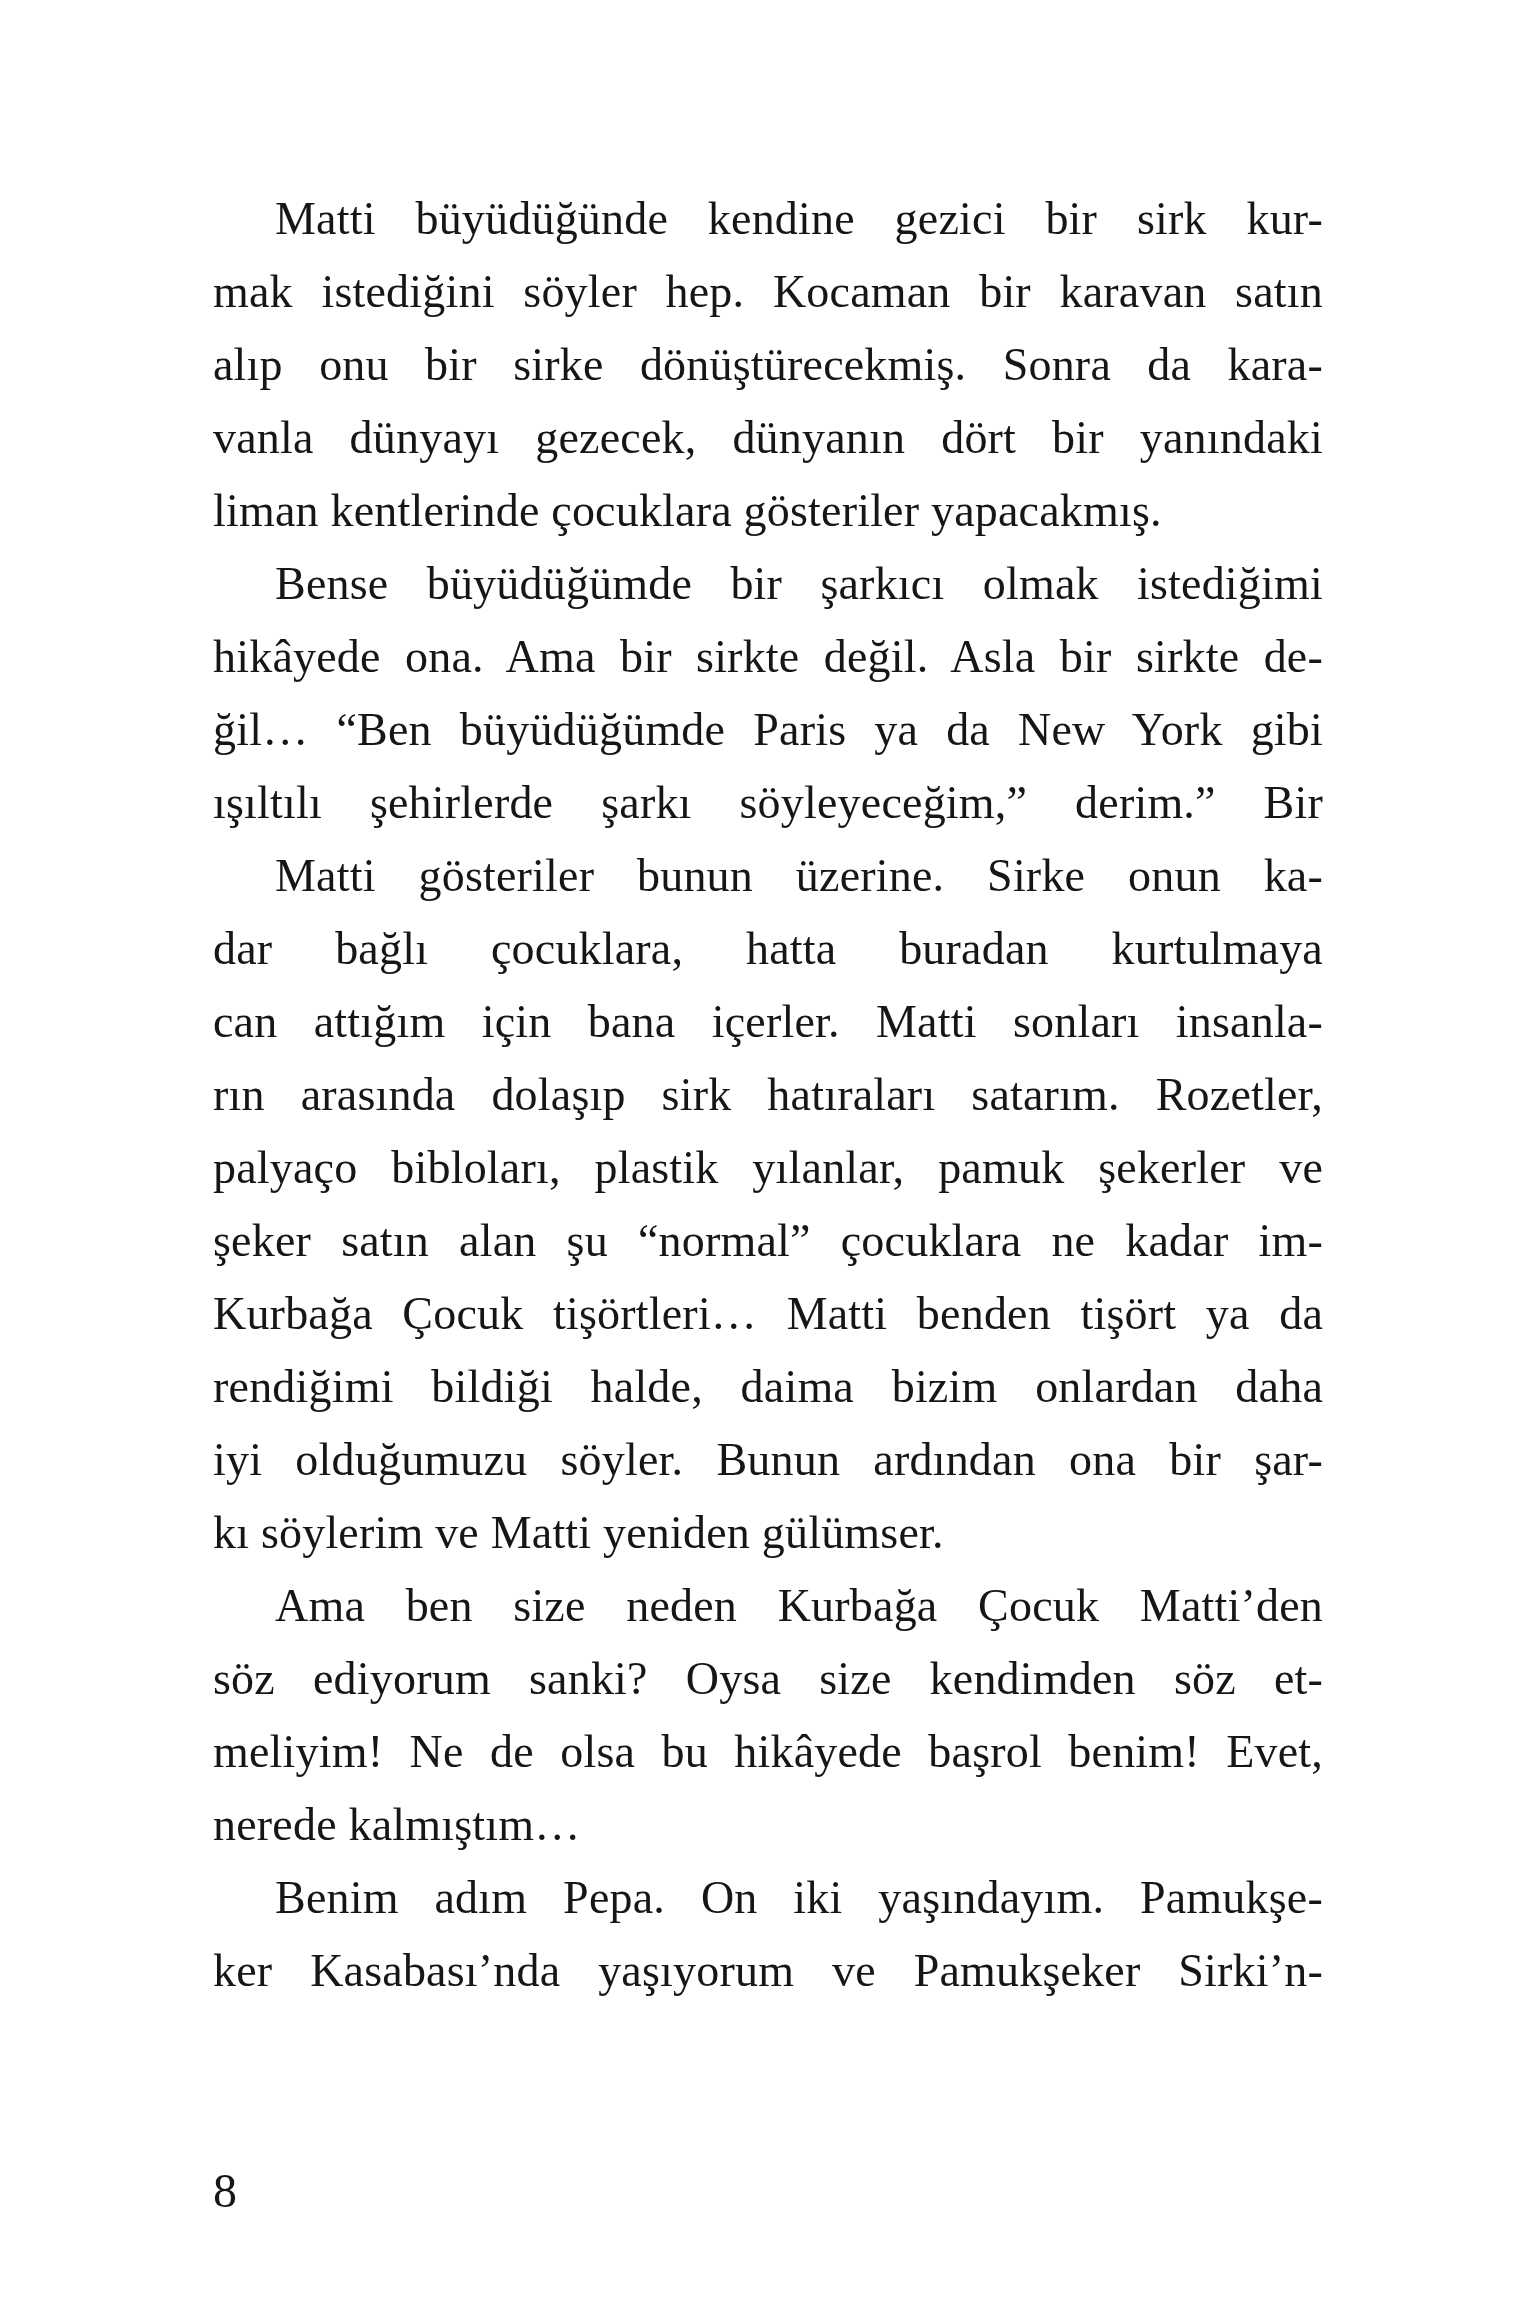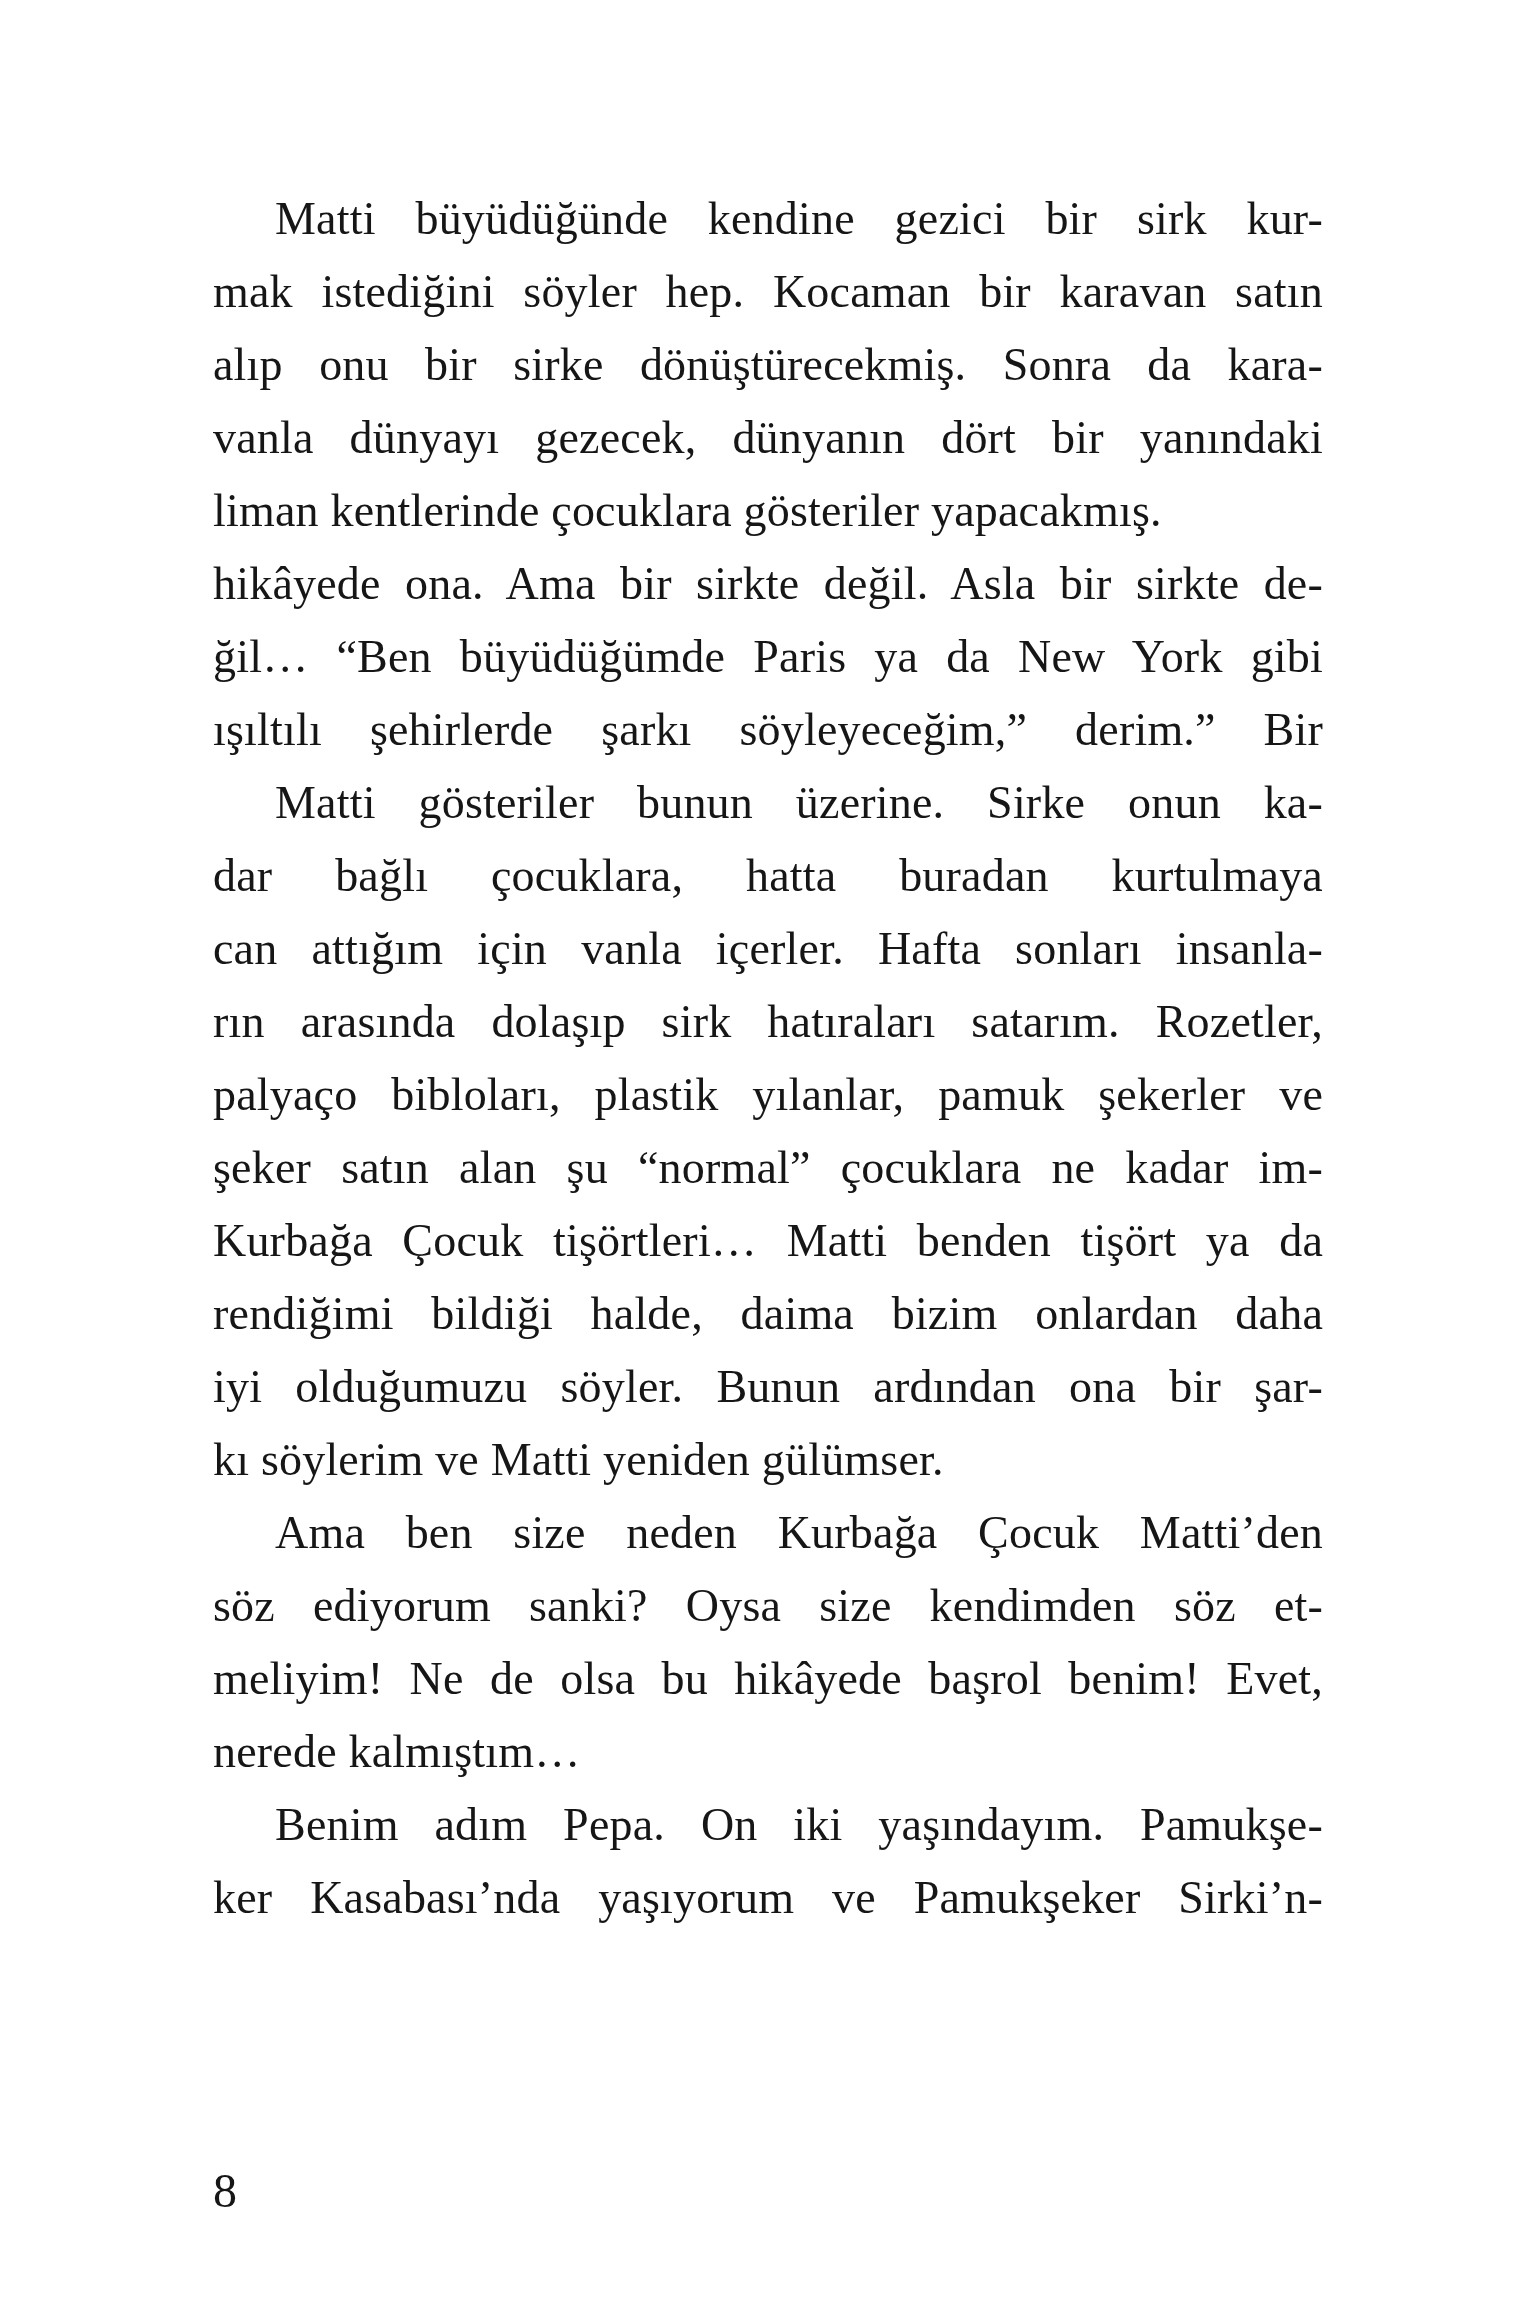--- a/index.html
+++ b/index.html
@@ -51,26 +51,27 @@
 </head>
 <body>
 
 <div class="book-page">
   <div class="text-block" id="text-block">
       <div class="text-line indent">Matti büyüdüğünde kendine gezici bir sirk kur-</div>
       <div class="text-line">mak istediğini söyler hep. Kocaman bir karavan satın</div>
       <div class="text-line">alıp onu bir sirke dönüştürecekmiş. Sonra da kara-</div>
       <div class="text-line">vanla dünyayı gezecek, dünyanın dört bir yanındaki</div>
       <div class="text-line para-end">liman kentlerinde çocuklara gösteriler yapacakmış.</div>
+      <div class="text-line indent">Bense büyüdüğümde bir şarkıcı olmak istediğimi</div>
       <div class="text-line">hikâyede ona. Ama bir sirkte değil. Asla bir sirkte de-</div>
       <div class="text-line">ğil… “Ben büyüdüğümde Paris ya da New York gibi</div>
       <div class="text-line">ışıltılı şehirlerde şarkı söyleyeceğim,” derim.” Bir</div>
       <div class="text-line indent">Matti gösteriler bunun üzerine. Sirke onun ka-</div>
       <div class="text-line">dar bağlı çocuklara, hatta buradan kurtulmaya</div>
-      <div class="text-line">can attığım için vanla içerler. Hafta sonları insanla-</div>
+      <div class="text-line">can attığım için bana içerler. Matti sonları insanla-</div>
       <div class="text-line">rın arasında dolaşıp sirk hatıraları satarım. Rozetler,</div>
       <div class="text-line">palyaço bibloları, plastik yılanlar, pamuk şekerler ve</div>
       <div class="text-line">şeker satın alan şu “normal” çocuklara ne kadar im-</div>
       <div class="text-line">Kurbağa Çocuk tişörtleri… Matti benden tişört ya da</div>
       <div class="text-line">rendiğimi bildiği halde, daima bizim onlardan daha</div>
       <div class="text-line">iyi olduğumuzu söyler. Bunun ardından ona bir şar-</div>
       <div class="text-line para-end">kı söylerim ve Matti yeniden gülümser.</div>
       <div class="text-line indent">Ama ben size neden Kurbağa Çocuk Matti’den</div>
       <div class="text-line">söz ediyorum sanki? Oysa size kendimden söz et-</div>
       <div class="text-line">meliyim! Ne de olsa bu hikâyede başrol benim! Evet,</div>

